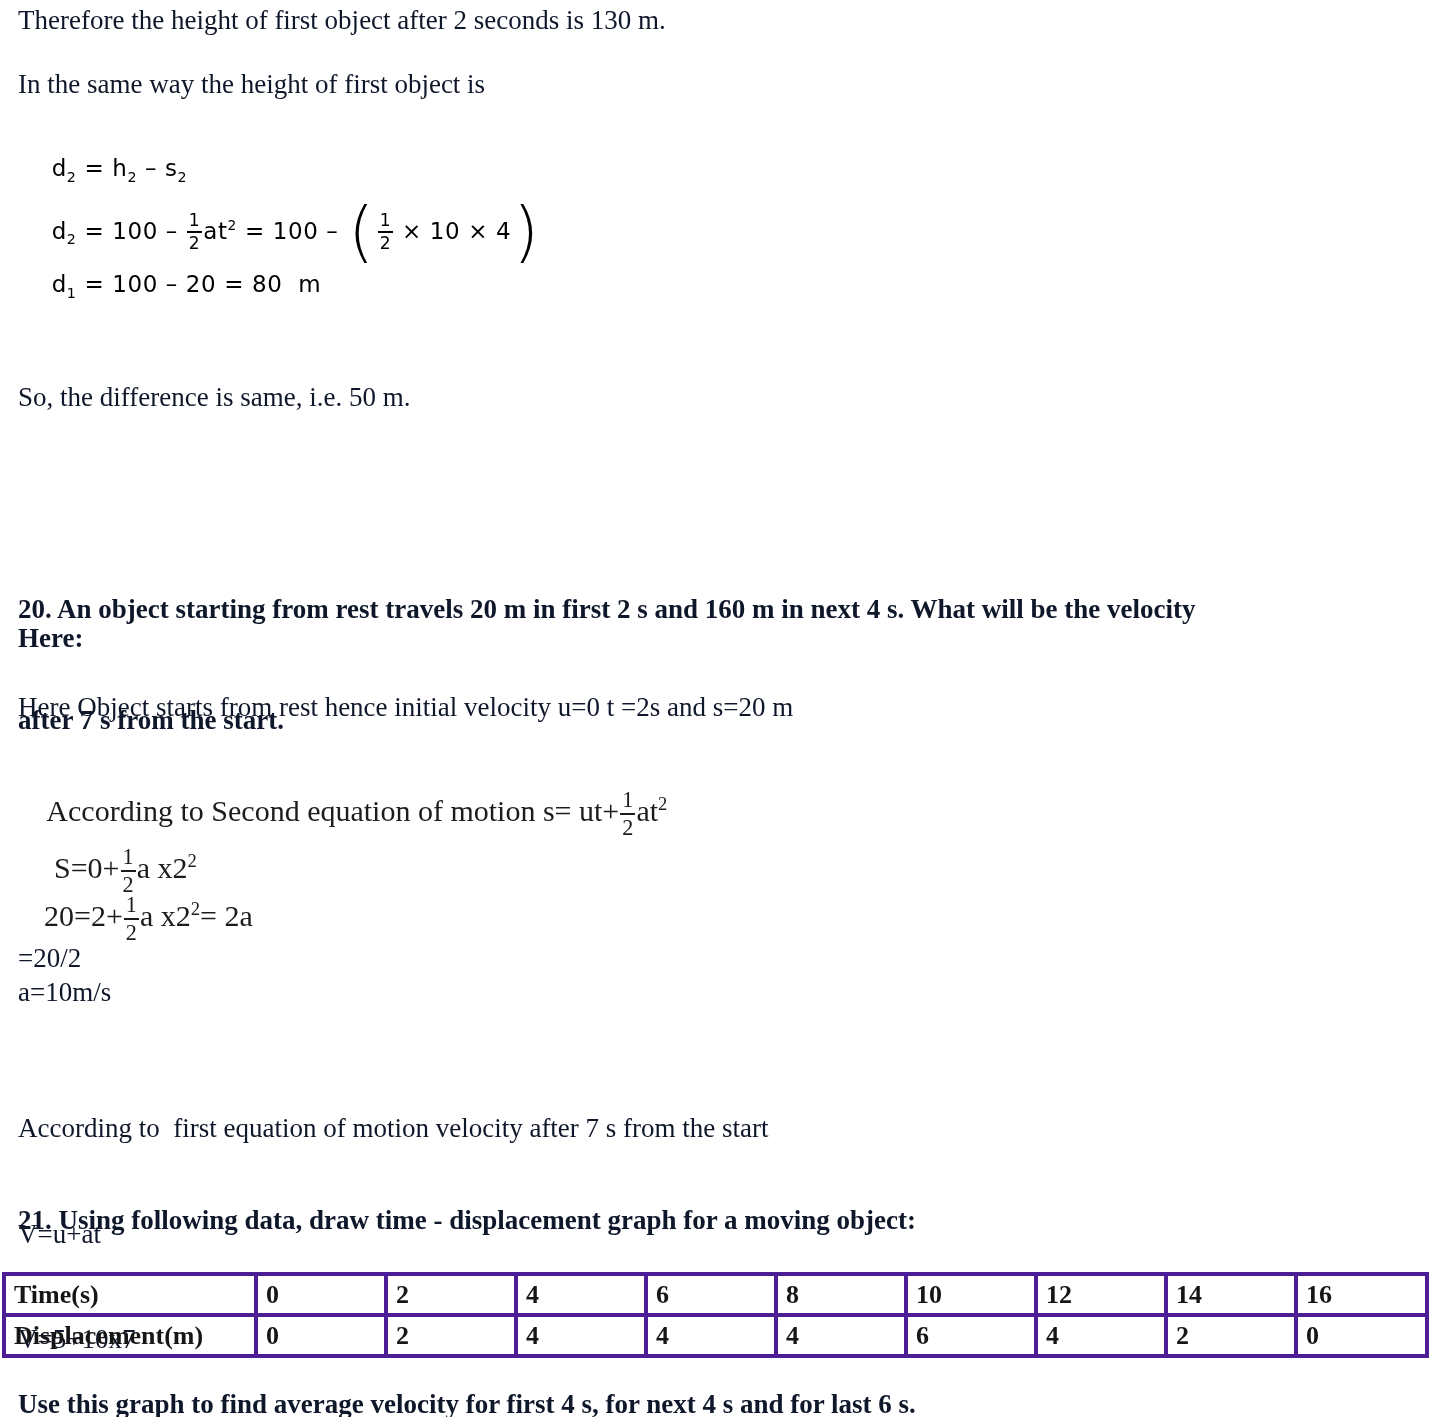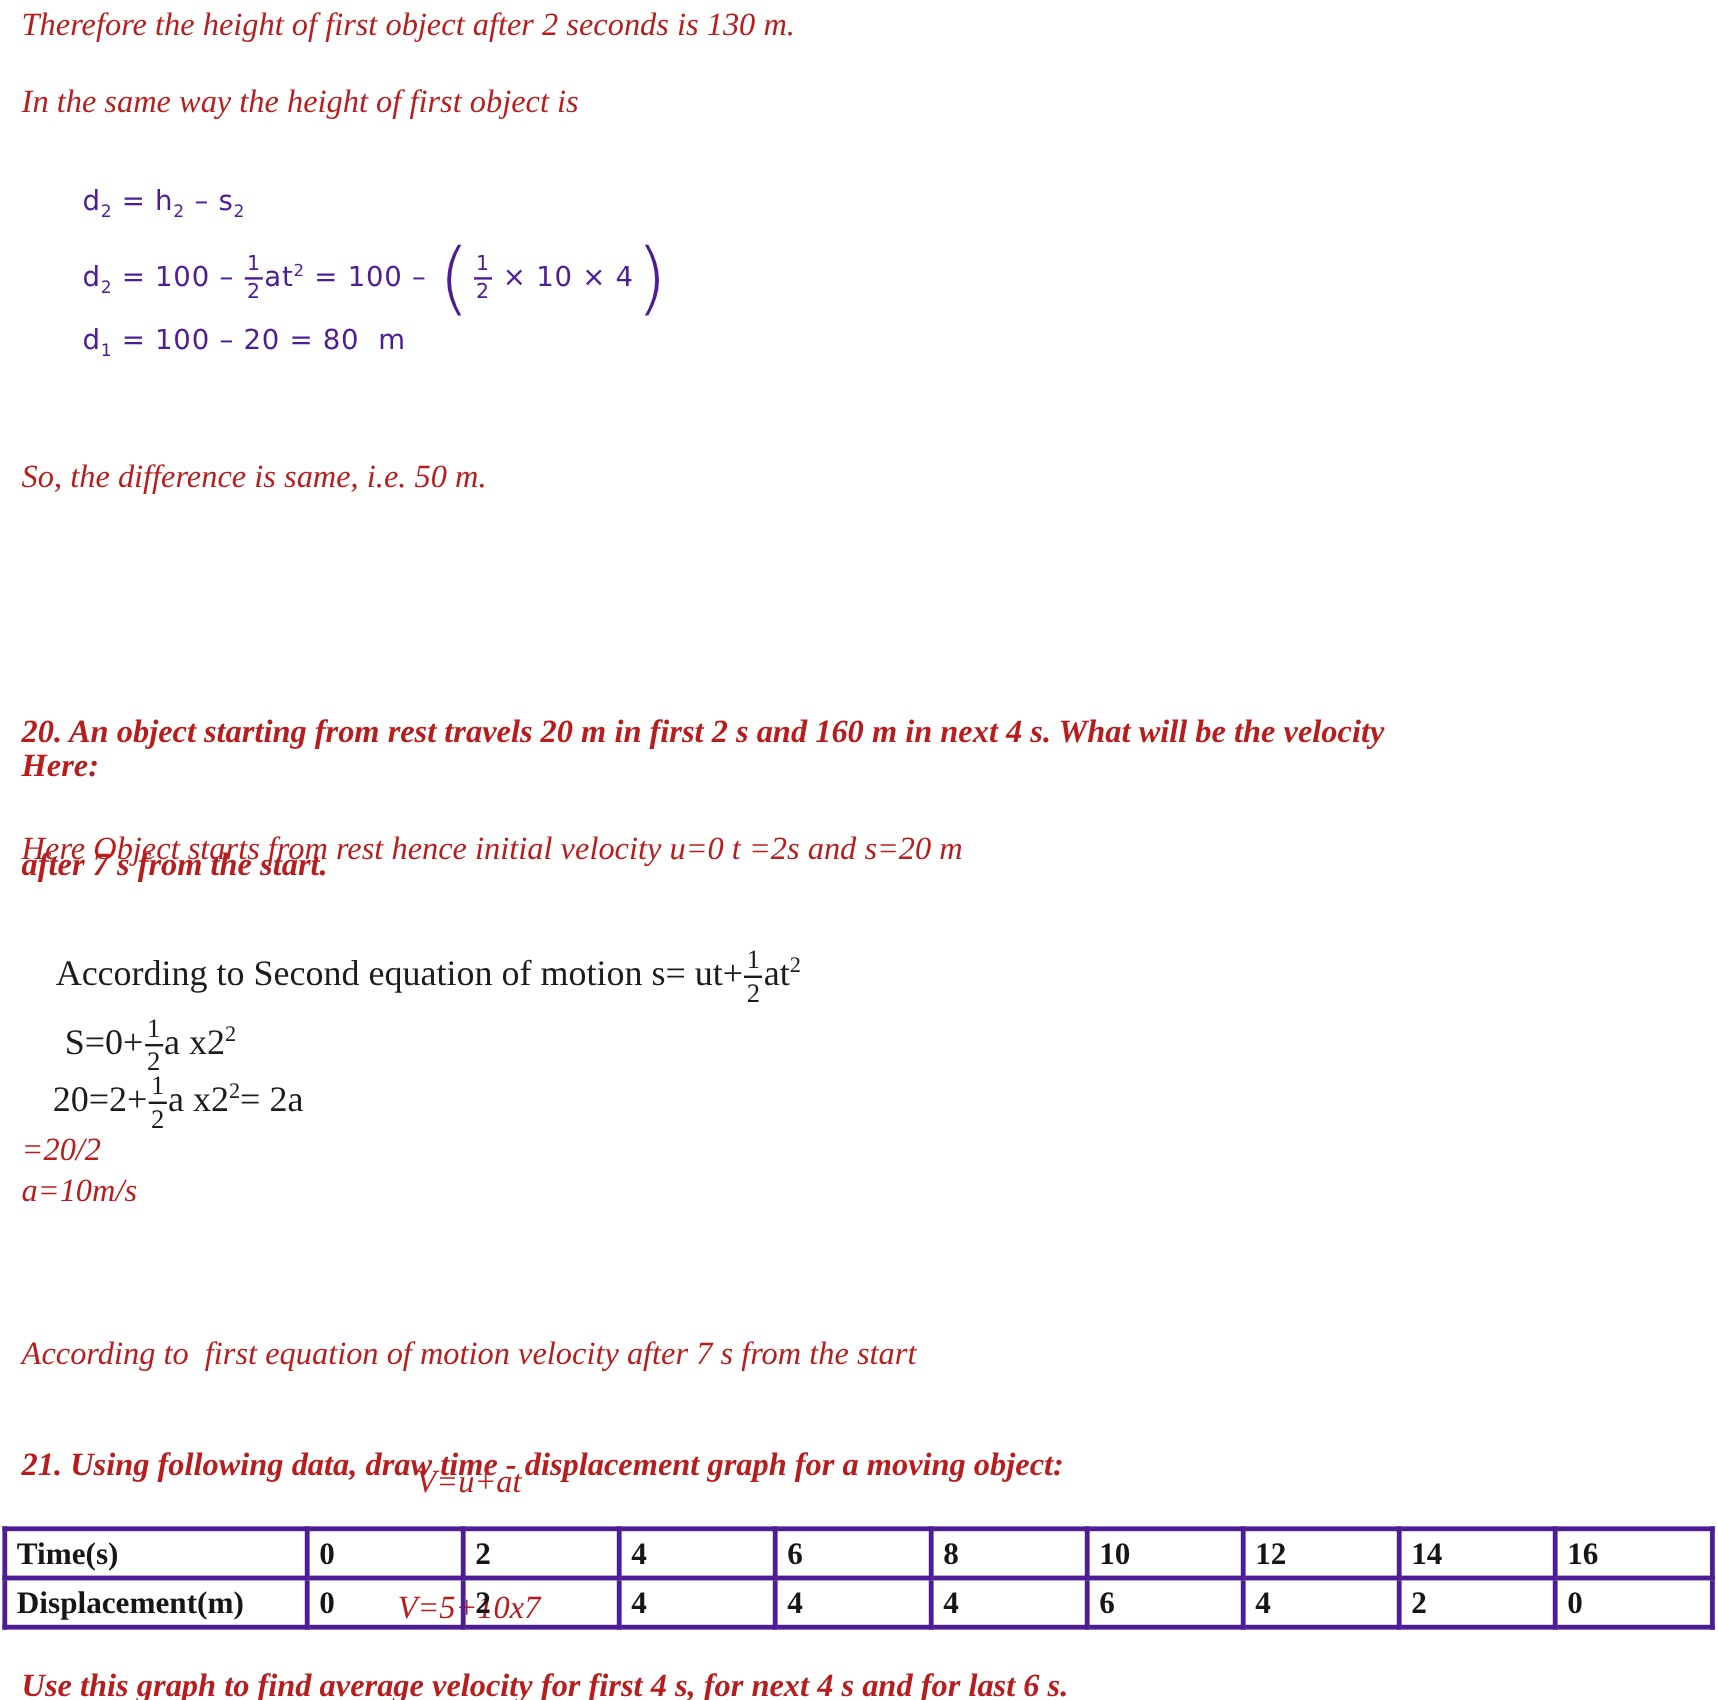--- a/index.html
+++ b/index.html
@@ -2,44 +2,44 @@
 <html><head>
 <meta charset="utf-8">
 <style>
   html,body{margin:0;padding:0;background:#ffffff;}
   .page{
     position:relative;width:1432px;height:1417px;background:#ffffff;
     overflow:hidden;font-family:"Liberation Serif",serif;color:#1c1c1c;
   }
   .para{
     position:absolute;left:18px;font-size:27px;line-height:1.32;
-    white-space:pre-wrap;color:#b91c1c;font-style:italic;
+    white-space:pre-wrap;color:#0f172a;
   }
   .bold{font-weight:bold;}
   
   .grayeq{
-    position:absolute;left:37px;font-family:"DejaVu Sans",sans-serif;
-    color:#4c1d95;font-size:23px;letter-spacing:0.6px;white-space:pre;
+    position:absolute;left:20px;font-family:"DejaVu Sans",sans-serif;
+    color:#000000;font-size:23px;letter-spacing:0.6px;white-space:pre;
   }
   .grayeq sub{font-size:0.62em;}
   .grayeq sup{font-size:0.6em;}
   
   .eqline{position:absolute;left:18px;font-size:30px;white-space:pre;font-family:Liberation Serif, serif;}
   .eqline sup{font-size:0.62em;}
   .frac{
     display:inline-block;vertical-align:middle;text-align:center;
     line-height:1;font-size:0.74em;margin:0 1px;
   }
   .frac .num{display:block;border-bottom:2px solid currentColor;padding:0 2px 2px;}
   .frac .den{display:block;padding-top:2px;}
   .bigp{
     display:inline-block;font-size:66px;font-weight:300;line-height:0;
     vertical-align:middle;margin:0 2px;font-family:"DejaVu Sans",sans-serif;
   }
-  .lines34 div{line-height:34px;text-align:center;}
+  .lines34 div{line-height:34px;}
   
   .dtable{
     position:absolute;left:2px;top:1272px;width:1427px;
     border-collapse:collapse;table-layout:fixed;
     border:3px solid #111111;
   }
   .dtable td{
     border:4px solid #4c1d95;font-family:"Liberation Serif",serif;
     font-weight:bold;font-size:26px;color:#161616;
     padding:1px 8px;height:35px;vertical-align:middle;

